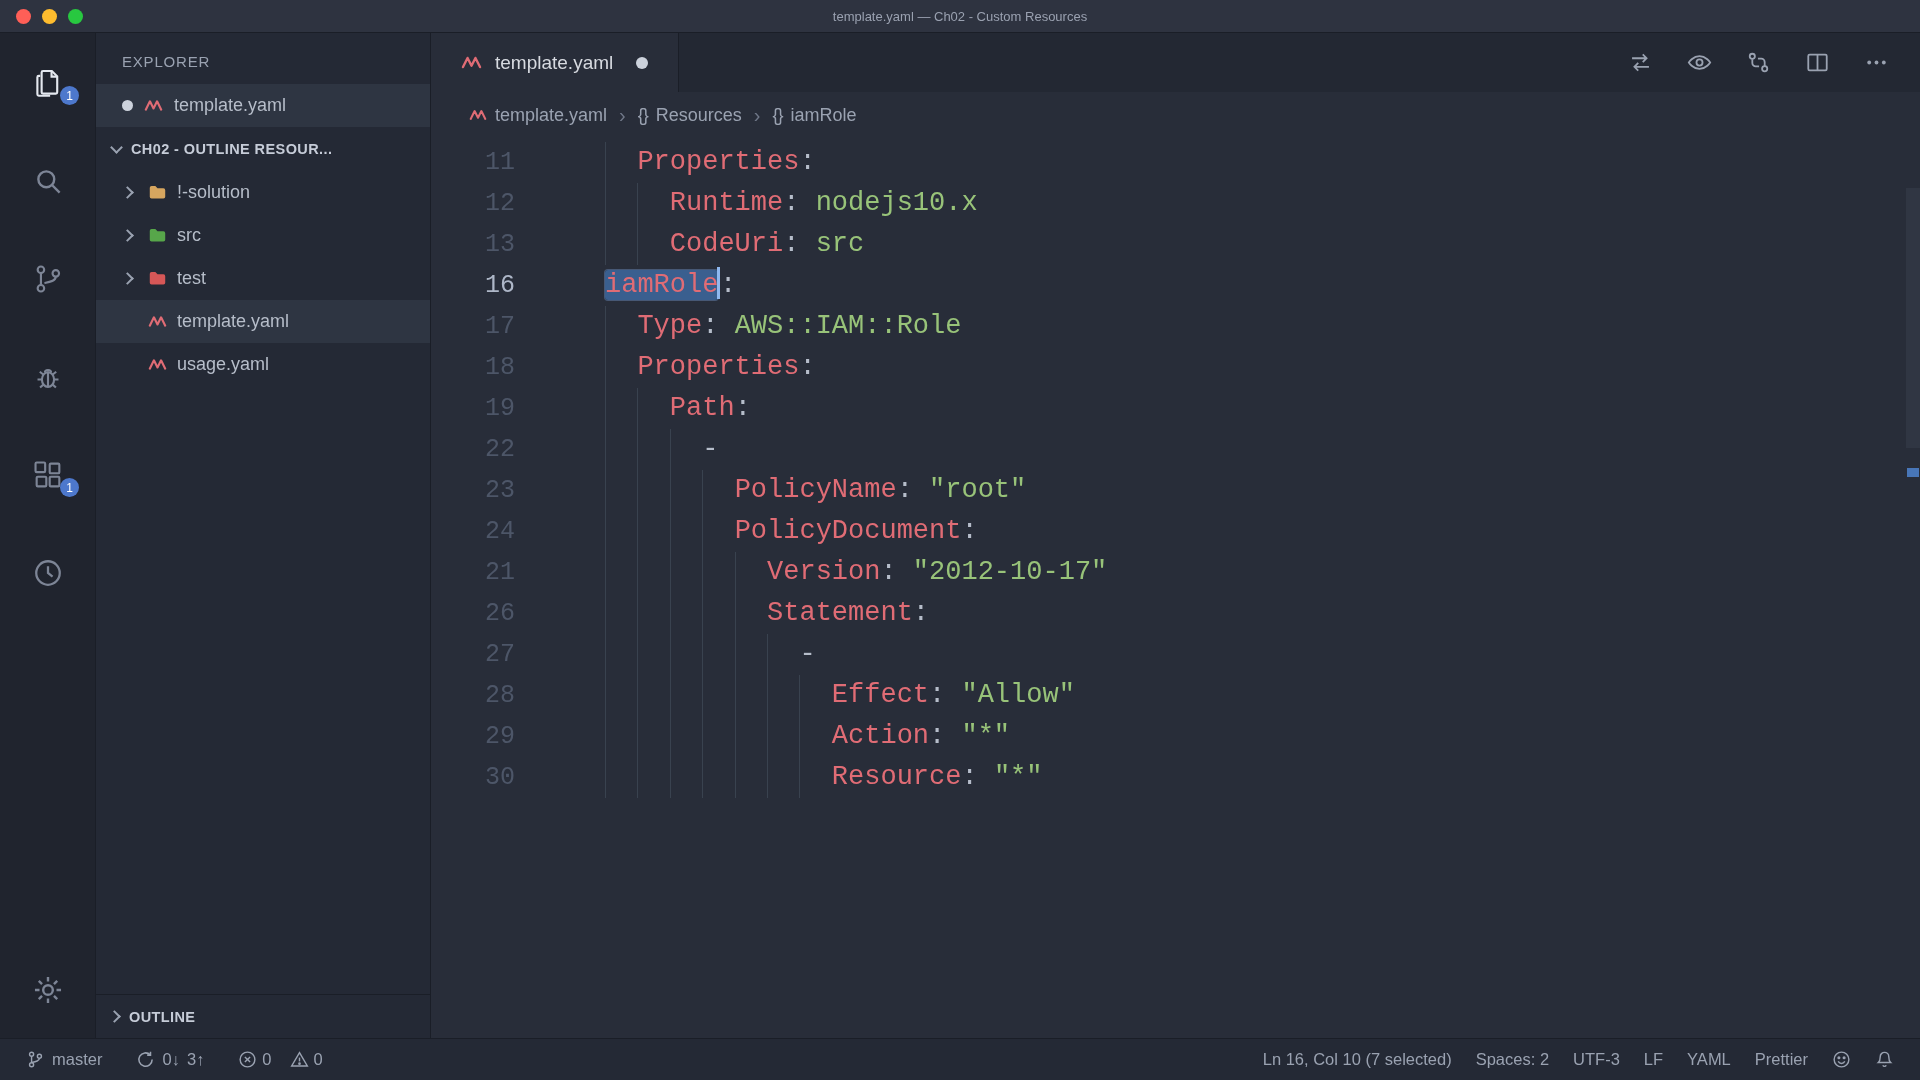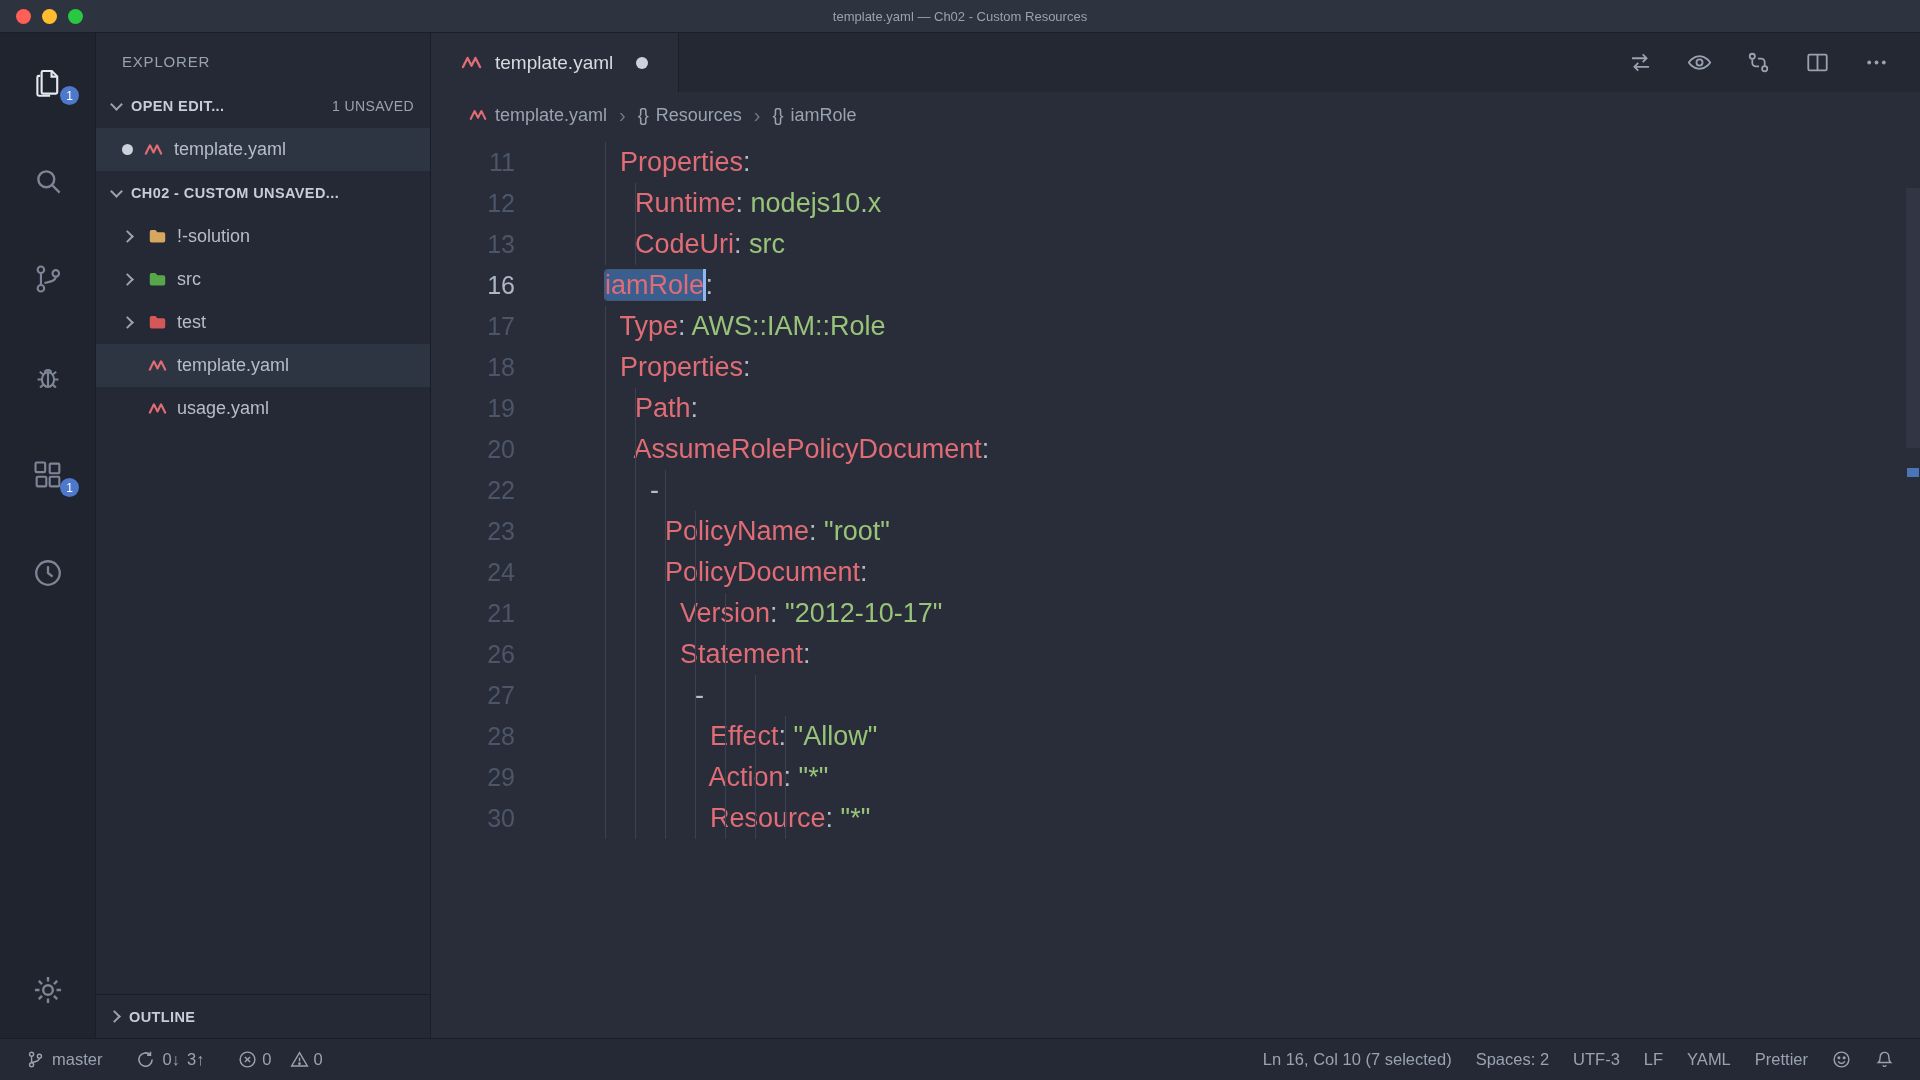--- a/index.html
+++ b/index.html
@@ -67,21 +67,21 @@
   .editor-actions svg{width:27px;height:27px;cursor:pointer}
   .breadcrumbs{height:46px;flex:none;display:flex;align-items:center;gap:12px;padding-left:38px;
     font-size:18px;color:#9aa2b1}
   .bc-item{display:flex;align-items:center;gap:8px;cursor:pointer}
   .bc-sep{color:#707889;font-size:20px}
   .obj-ico{color:#9aa2b1;font-size:18px;letter-spacing:-1px}
   .bc-item .fi{width:18px;height:18px}
 
   
   .code-area{flex:1;min-height:0;overflow:hidden;position:relative;
-    font-family:Liberation Sans, sans-serif;font-size:27px;line-height:41px;padding-top:4px}
+    font-family:Liberation Mono, monospace;font-size:27px;line-height:41px;padding-top:4px}
   .code-line{display:flex;height:41px}
   .ln{width:84px;flex:none;text-align:right;color:var(--ln);font-size:25px}
   .code-line.active .ln{color:#aeb7c8}
   .code{position:relative;white-space:pre;padding-left:90px;flex:1}
   .guide{position:absolute;top:0;bottom:0;width:1px;background:var(--guide)}
   .tok.key{color:var(--key)} .tok.val{color:var(--val)} .tok.str{color:var(--str)} .tok.pun{color:var(--pun)}
   .tok.sel{background:var(--sel);border-radius:3px;box-shadow:0 0 0 1px rgba(130,170,230,.35)}
   .cursor{display:inline-block;width:2.5px;height:32px;background:#8fb8ef;vertical-align:middle;margin:0 0 4px -1px}
   .overview-ruler{position:absolute;top:0;right:0;bottom:0;width:14px}
   .scroll-thumb{position:absolute;right:0;top:50px;width:14px;height:260px;background:rgba(130,140,160,.10)}
@@ -160,37 +160,32 @@
       <div class="ab-item ab-bottom">
         <svg viewBox="0 0 24 24" fill="none" stroke="currentColor" stroke-width="1.7">
             <circle cx="12" cy="12" r="3.4"></circle>
             <path d="M12 2.8v3.2M12 18v3.2M2.8 12H6M18 12h3.2M5.5 5.5l2.3 2.3M16.2 16.2l2.3 2.3M18.5 5.5l-2.3 2.3M7.8 16.2l-2.3 2.3"></path>
           </svg>
       </div>
     </div>
 
     <div class="sidebar">
       <div class="sb-title">EXPLORER</div>
-      <div class="section-header">
-        <span class="chev"></span>
-        <span>OPEN EDIT...</span>
-        <span class="unsaved">1 UNSAVED</span>
-      </div>
       <div id="open-editors-list">
           <div class="oe-row boxed">
             <span class="dirty-dot" style=""></span>
             <svg class="fi" viewBox="0 0 16 16">
               <path d="M1.5 11.5 5 4.5l3 6 3-6 3.5 7" fill="none" stroke="var(--yaml)" stroke-width="1.8" stroke-linejoin="round" stroke-linecap="round"></path>
             </svg>
             <span class="row-label">template.yaml</span>
           </div>
         </div>
       <div class="section-header">
         <span class="chev"></span>
-        <span>CH02 - CUSTOM UNSAVED...</span>
+        <span>CH02 - OUTLINE RESOUR...</span>
       </div>
       <div id="tree-list">
           <div class="tree-row">
             <span class="chev-box">
               <span class="chev right"></span>
             </span>
             <svg class="fi" viewBox="0 0 16 16">
               <path d="M1.5 4A1.5 1.5 0 0 1 3 2.5h3.2l1.8 2H13A1.5 1.5 0 0 1 14.5 6v5.5A1.5 1.5 0 0 1 13 13H3a1.5 1.5 0 0 1-1.5-1.5z" fill="#d7a65f"></path>
             </svg>
             <span class="row-label">!-solution</span>
@@ -309,24 +304,20 @@
               <div class="ln">17</div>
               <div class="code"><span class="guide" style="left: calc(0ch + 90px);"></span><span class="tok pun">  </span><span class="tok key">Type</span><span class="tok pun">: </span><span class="tok val">AWS::IAM::Role</span></div>
             </div>
             <div class="code-line">
               <div class="ln">18</div>
               <div class="code"><span class="guide" style="left: calc(0ch + 90px);"></span><span class="tok pun">  </span><span class="tok key">Properties</span><span class="tok pun">:</span></div>
             </div>
             <div class="code-line">
               <div class="ln">19</div>
               <div class="code"><span class="guide" style="left: calc(0ch + 90px);"></span><span class="guide" style="left: calc(2ch + 90px);"></span><span class="tok pun">    </span><span class="tok key">Path</span><span class="tok pun">:</span></div>
-            </div>
-            <div class="code-line">
-              <div class="ln">20</div>
-              <div class="code"><span class="guide" style="left: calc(0ch + 90px);"></span><span class="guide" style="left: calc(2ch + 90px);"></span><span class="tok pun">    </span><span class="tok key">AssumeRolePolicyDocument</span><span class="tok pun">:</span></div>
             </div>
             <div class="code-line">
               <div class="ln">22</div>
               <div class="code"><span class="guide" style="left: calc(0ch + 90px);"></span><span class="guide" style="left: calc(2ch + 90px);"></span><span class="guide" style="left: calc(4ch + 90px);"></span><span class="tok pun">      </span><span class="tok pun">-</span></div>
             </div>
             <div class="code-line">
               <div class="ln">23</div>
               <div class="code"><span class="guide" style="left: calc(0ch + 90px);"></span><span class="guide" style="left: calc(2ch + 90px);"></span><span class="guide" style="left: calc(4ch + 90px);"></span><span class="guide" style="left: calc(6ch + 90px);"></span><span class="tok pun">        </span><span class="tok key">PolicyName</span><span class="tok pun">: </span><span class="tok str">"root"</span></div>
             </div>
             <div class="code-line">

